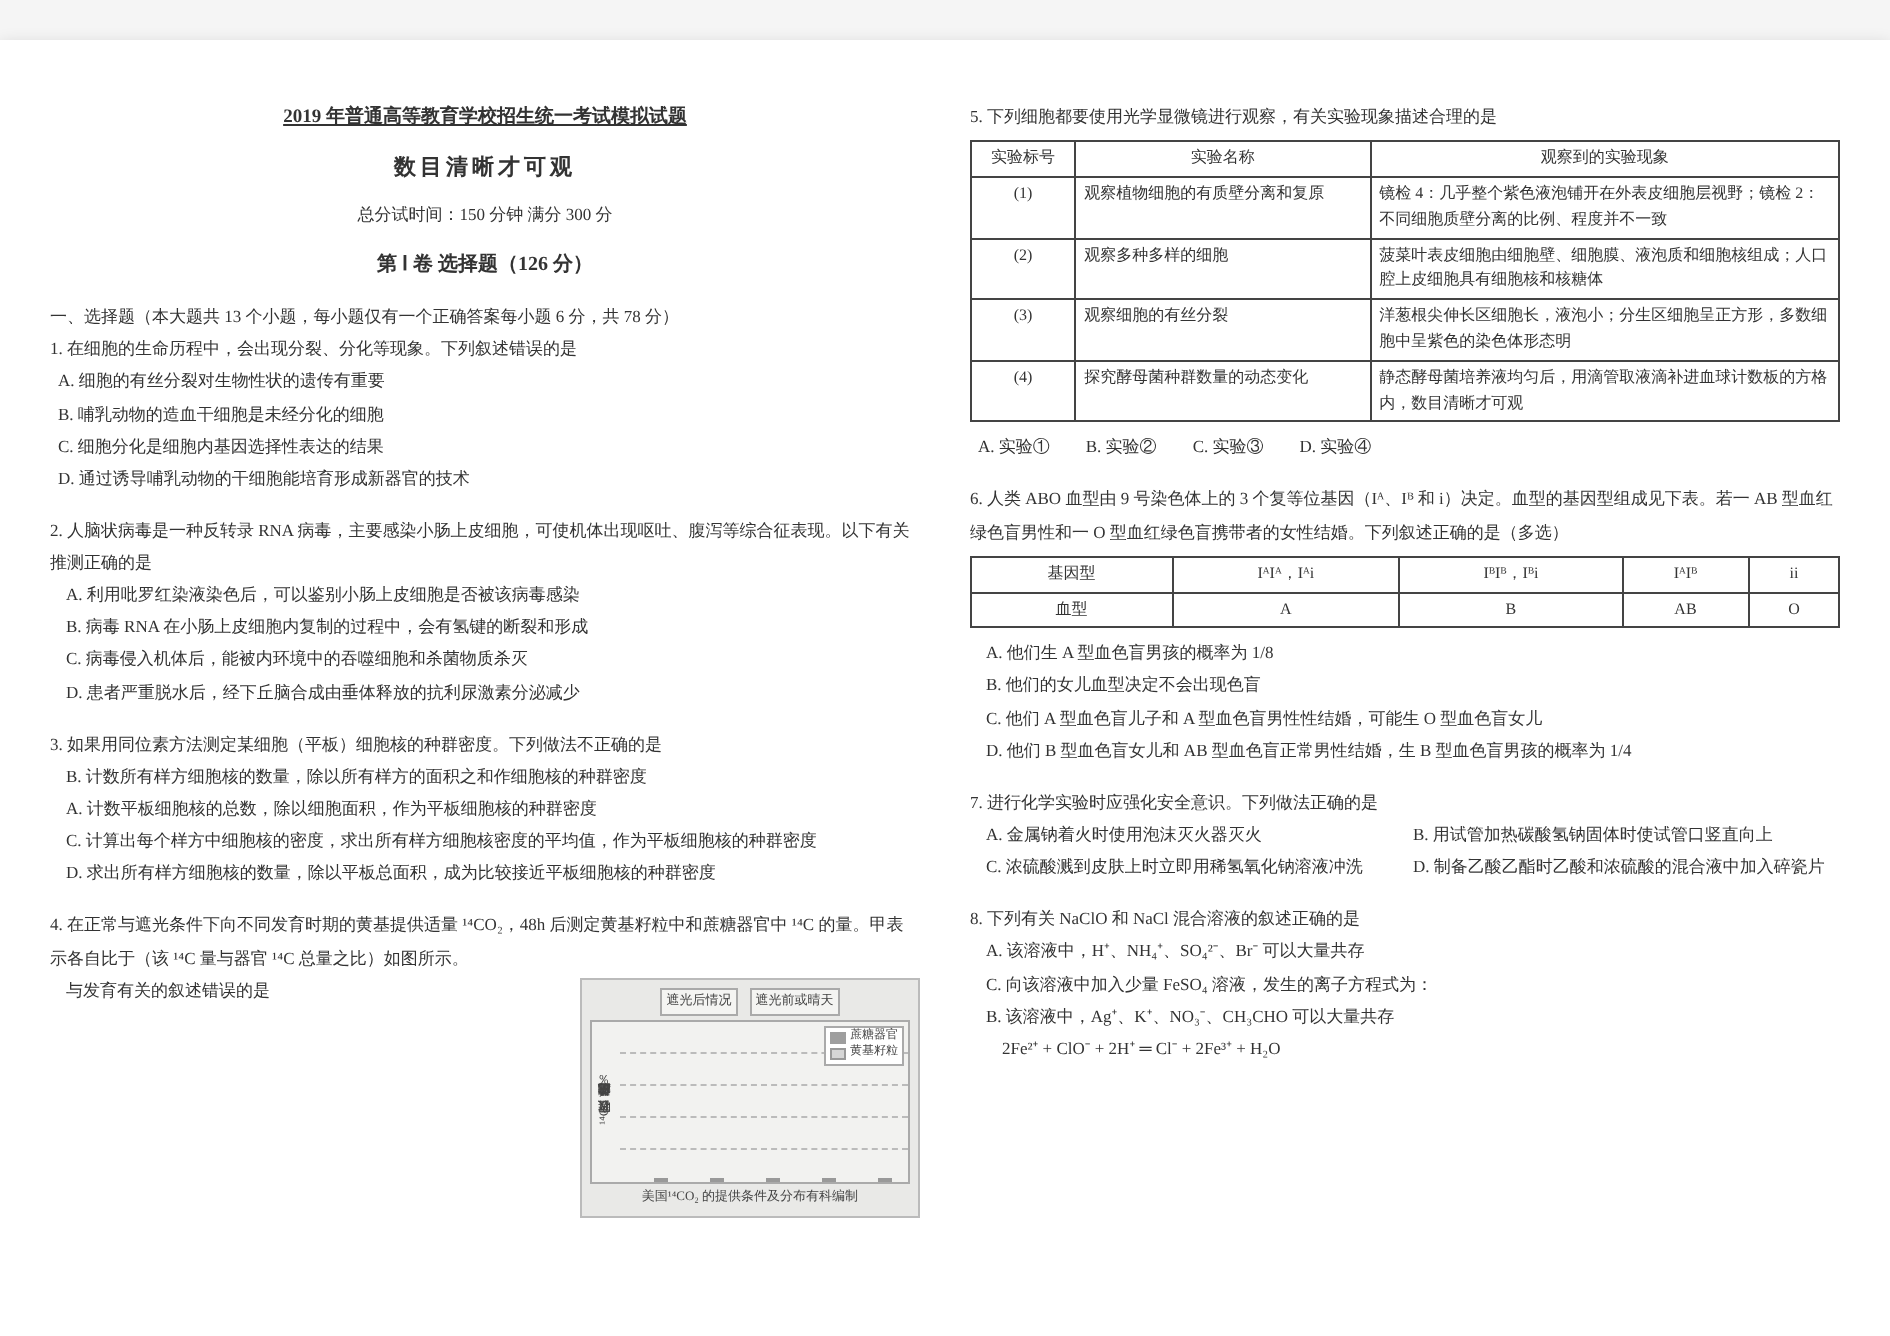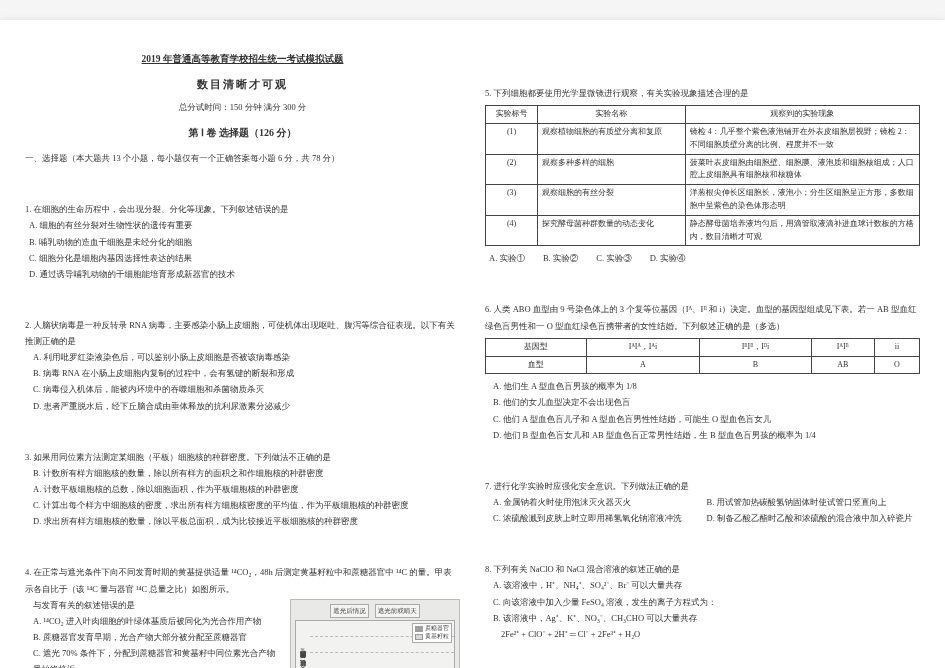--- a/index.html
+++ b/index.html
@@ -24,21 +24,21 @@
   }
   .col {
     flex: 1;
     min-width: 0;
     line-height: 1.9;
   }
   .title-main { text-align: center; font-weight: bold; font-size: 9.5px; margin-bottom: 6px; text-decoration: underline; }
   .title-sub  { text-align: center; font-weight: bold; font-size: 11px; margin-bottom: 4px; letter-spacing: 2px;}
   .center-line { text-align: center; font-size: 8.5px; margin-bottom: 8px; }
   .section-hd { text-align: center; font-weight: bold; font-size: 10px; margin: 6px 0 8px 0; }
-  .block { margin-bottom: 10px; margin-top: 35px; }
+  .block { margin-bottom: 10px; }
   .stem { font-size: 8.5px; }
   .opts { padding-left: 4px; }
   .opt  { font-size: 8.5px; }
   .indent { padding-left: 8px; }
 
   
   table { border-collapse: collapse; width: 100%; font-size: 8px; margin: 4px 0; border-radius: 10px; }
   th, td { border: 1px solid #444; padding: 2px 4px; vertical-align: top; line-height: 1.6; }
   th { font-weight: normal; text-align: center; }
   .t5 td:first-child { text-align: center; width: 12%; }
@@ -166,26 +166,20 @@
             <div class="bar-group">
                 <div class="bar" style="height:35%"></div>
                 <div class="bar alt" style="height:62%"></div>
               </div>
           </div>
         </div>
         <div class="xlab">美国¹⁴CO₂ 的提供条件及分布有科编制</div>
       </div>
 
       <div class="stem indent">与发育有关的叙述错误的是</div>
-      <div class="opts indent">
-        <div class="opt">A. ¹⁴CO₂ 进入叶肉细胞的叶绿体基质后被同化为光合作用产物</div>
-        <div class="opt">B. 蔗糖器官发育早期，光合产物大部分被分配至蔗糖器官</div>
-        <div class="opt">C. 遮光 70% 条件下，分配到蔗糖器官和黄基籽中同位素光合产物量始终接近</div>
-        <div class="opt">D. 实验说明了光照对不同发育时期光合产物分配到蔗糖籽与器官的影响</div>
-      </div>
     </div>
 
   </div>
 
   <div class="col">
 
     <div class="block">
       <div class="stem">5. 下列细胞都要使用光学显微镜进行观察，有关实验现象描述合理的是</div>
       <table class="t5">
         <tbody>

